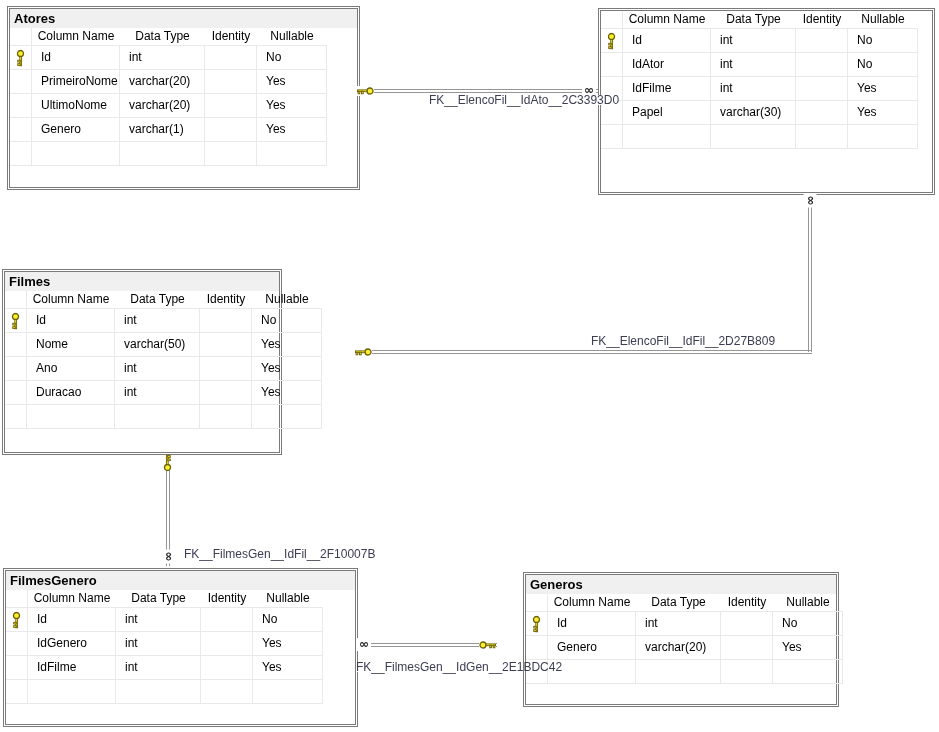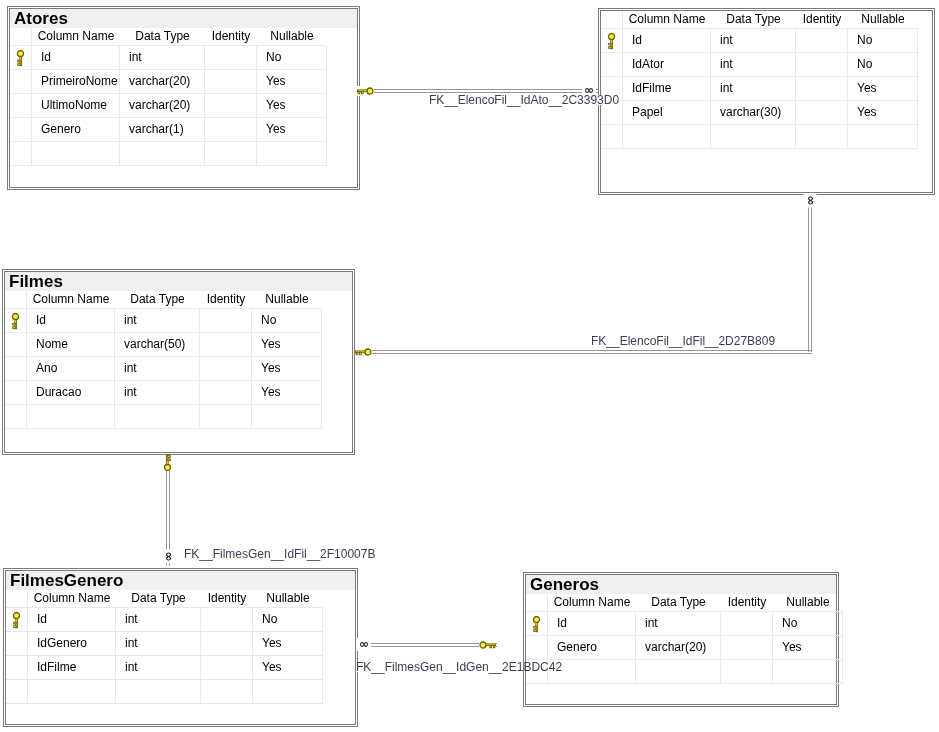--- a/index.html
+++ b/index.html
@@ -1,21 +1,21 @@
 <!DOCTYPE html>
 <html><head>
 <meta charset="utf-8">
 <style>
   html,body{margin:0;padding:0;background:#fff;}
   #canvas{position:relative;width:939px;height:732px;background:#ffffff;overflow:hidden;
           font-family:"Liberation Sans",sans-serif;}
 
   
   .tbl{position:absolute;box-sizing:border-box;border:3px double #7a7a7a;background:#fff;}
-  .tbl .title{height:19px;background:#f0f0f0;font-size:17px;font-weight:bold;color:#000;
+  .tbl .title{height:19px;background:#f0f0f0;font-size:13px;font-weight:bold;color:#000;
               line-height:19px;padding-left:4px;white-space:nowrap;overflow:hidden;}
   .ghead,.grow{display:flex;width:317px;}
   .ghead{height:18px;}
   .grow{height:24px;}
   .cell{box-sizing:border-box;font-size:12px;color:#000;white-space:nowrap;overflow:hidden;}
   .sel{width:22px;display:flex;align-items:center;justify-content:center;}
   .cn{width:88px;} .ct{width:85px;} .ci{width:52px;} .cu{width:70px;}
   .ghead .cell{border-bottom:1px solid #e9e9e9;line-height:17px;text-align:center;}
   .ghead .sel{border-right:1px solid #e9e9e9;}
   .grow .cell{border-right:1px solid #e9e9e9;border-bottom:1px solid #e9e9e9;
@@ -137,21 +137,21 @@
     </div>
     <div class="grow">
       <div class="cell sel"></div>
       <div class="cell cn"></div>
       <div class="cell ct"></div>
       <div class="cell ci"></div>
       <div class="cell cu"></div>
     </div>
   </div>
 
-  <div class="tbl" style="left:2px;top:269px;width:353px;height:186px">
+  <div class="tbl" style="left:2px;top:269px;width:280px;height:186px">
     <div class="title">Filmes</div>
     <div class="ghead">
       <div class="cell sel"></div>
       <div class="cell cn">Column Name</div>
       <div class="cell ct">Data Type</div>
       <div class="cell ci">Identity</div>
       <div class="cell cu">Nullable</div>
     </div>
     <div class="grow">
       <div class="cell sel">

